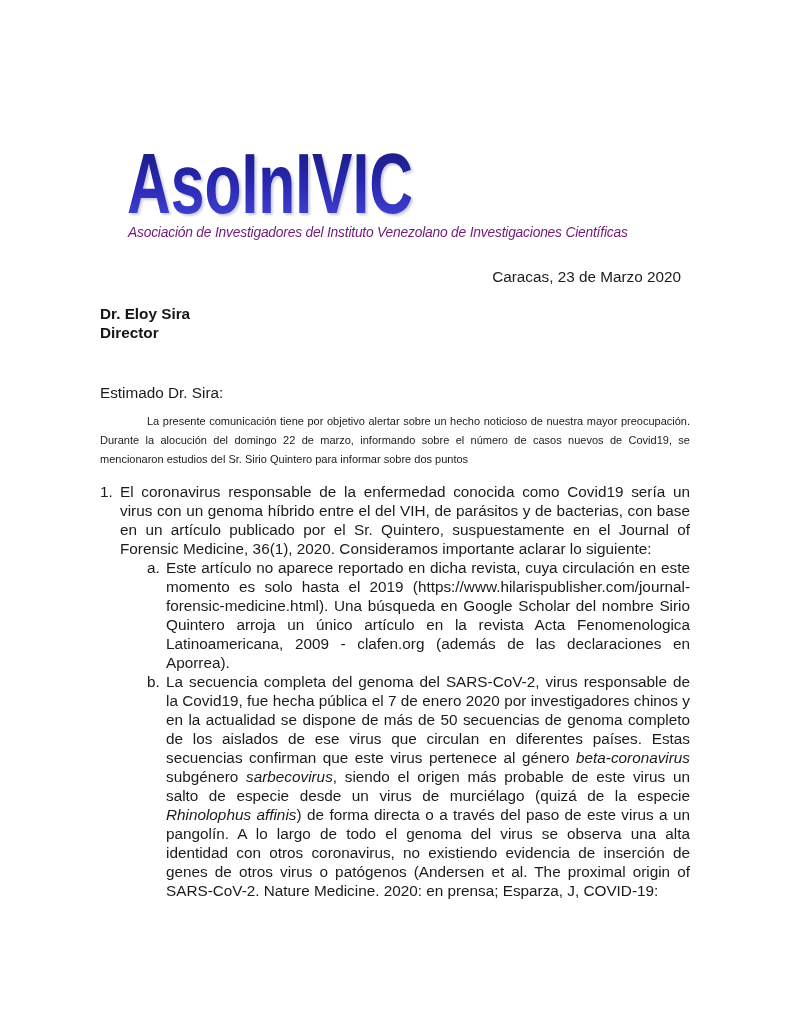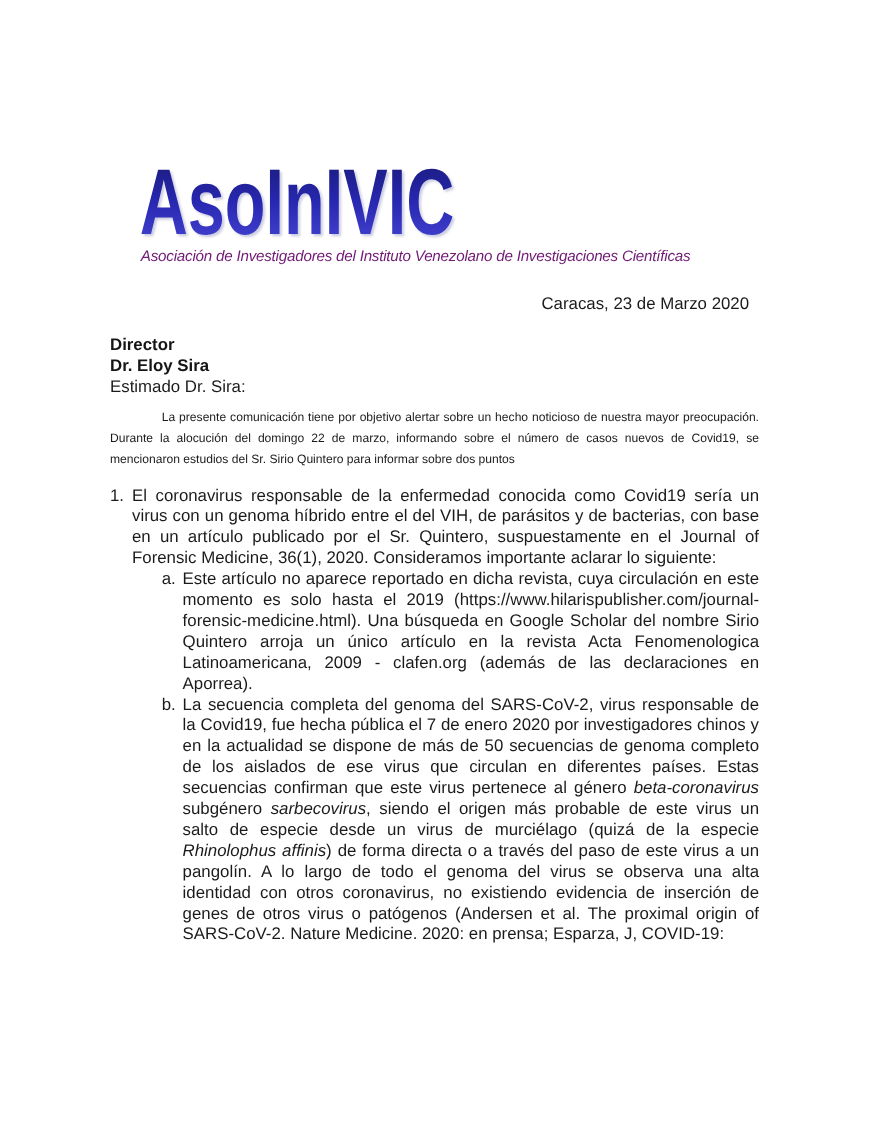--- a/index.html
+++ b/index.html
@@ -47,20 +47,21 @@
     line-height: 19px;
   }
   .recipient {
     margin-top: 18px;
     font-weight: bold;
     font-size: 15.3px;
     line-height: 19px;
     color: #151515;
   }
   .salutation {
+    margin-top: 41px;
     font-size: 15.3px;
     line-height: 19px;
   }
   .intro {
     margin: 10px 0 0 0;
     text-indent: 47px;
     text-align: justify;
     font-size: 11px;
     line-height: 19px;
   }
@@ -105,22 +106,22 @@
         </linearGradient>
       </defs>
       <text x="0" y="64" font-family="Liberation Sans, sans-serif" font-weight="bold" font-size="85" textLength="286" lengthAdjust="spacingAndGlyphs" fill="url(#logoGrad)">AsoInIVIC</text>
     </svg>
     <div class="tagline">Asociación de Investigadores del Instituto Venezolano de Investigaciones Científicas</div>
   </header>
 
   <div class="date-line">Caracas, 23 de Marzo 2020</div>
 
   <div class="recipient">
+    <div>Dr. Eloy Sira</div>
     <div>Director</div>
-    <div>Dr. Eloy Sira</div>
   </div>
 
   <div class="salutation">Estimado Dr. Sira:</div>
 
   <p class="intro">La presente comunicación tiene por objetivo alertar sobre un hecho noticioso de nuestra mayor preocupación. Durante la alocución del domingo 22 de marzo, informando sobre el número de casos nuevos de Covid19, se mencionaron estudios del Sr. Sirio Quintero para informar sobre dos puntos</p>
 
   <div class="numbered-item">
     <span class="marker">1.</span><span>El coronavirus responsable de la enfermedad conocida como Covid19 sería un virus con un genoma híbrido entre el del VIH, de parásitos y de bacterias, con base en un artículo publicado por el Sr. Quintero, suspuestamente en el Journal of Forensic Medicine, 36(1), 2020. Consideramos importante aclarar lo siguiente:</span>
 
     <div class="sub-item">

